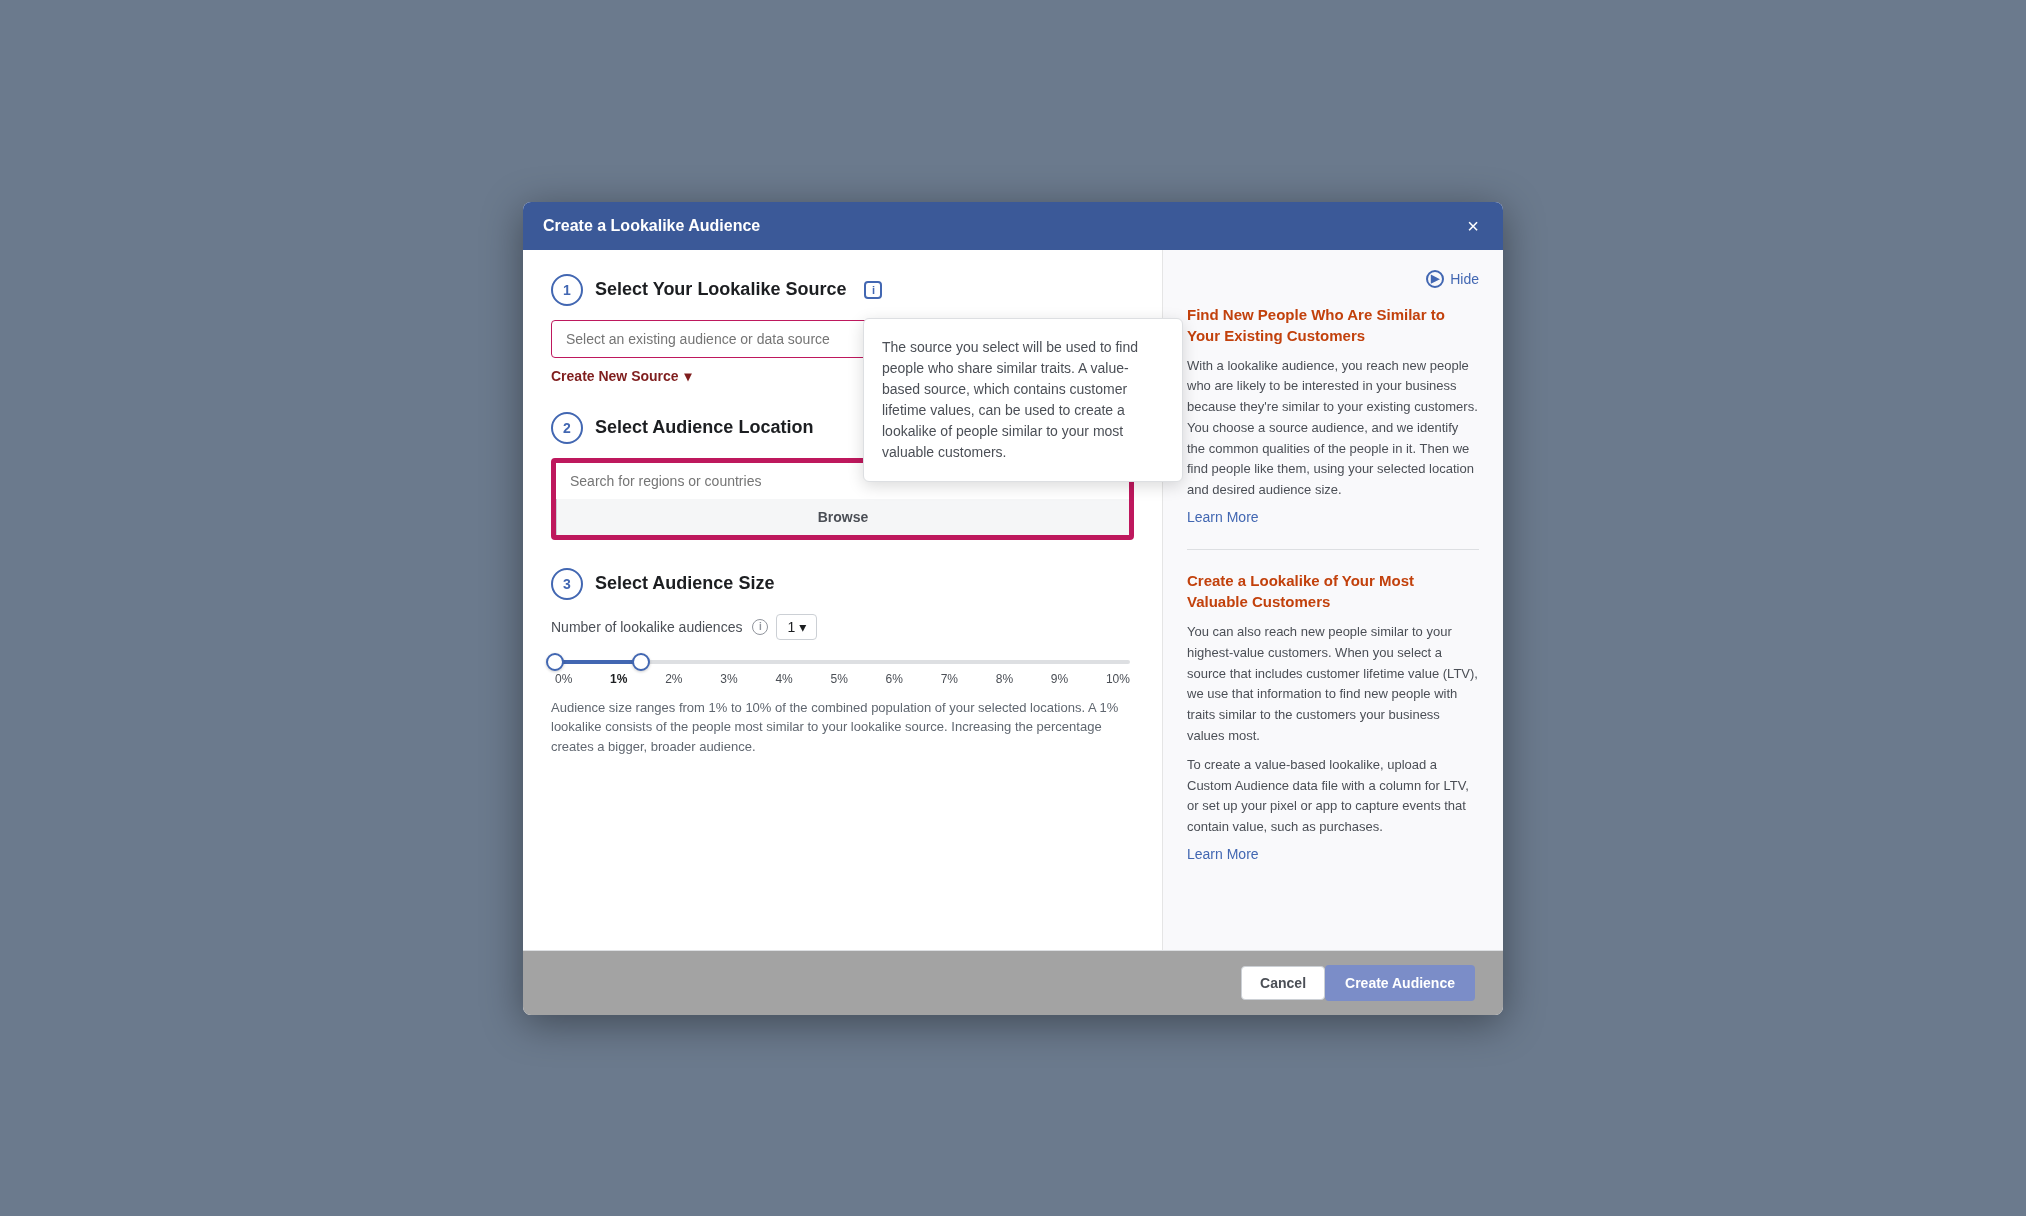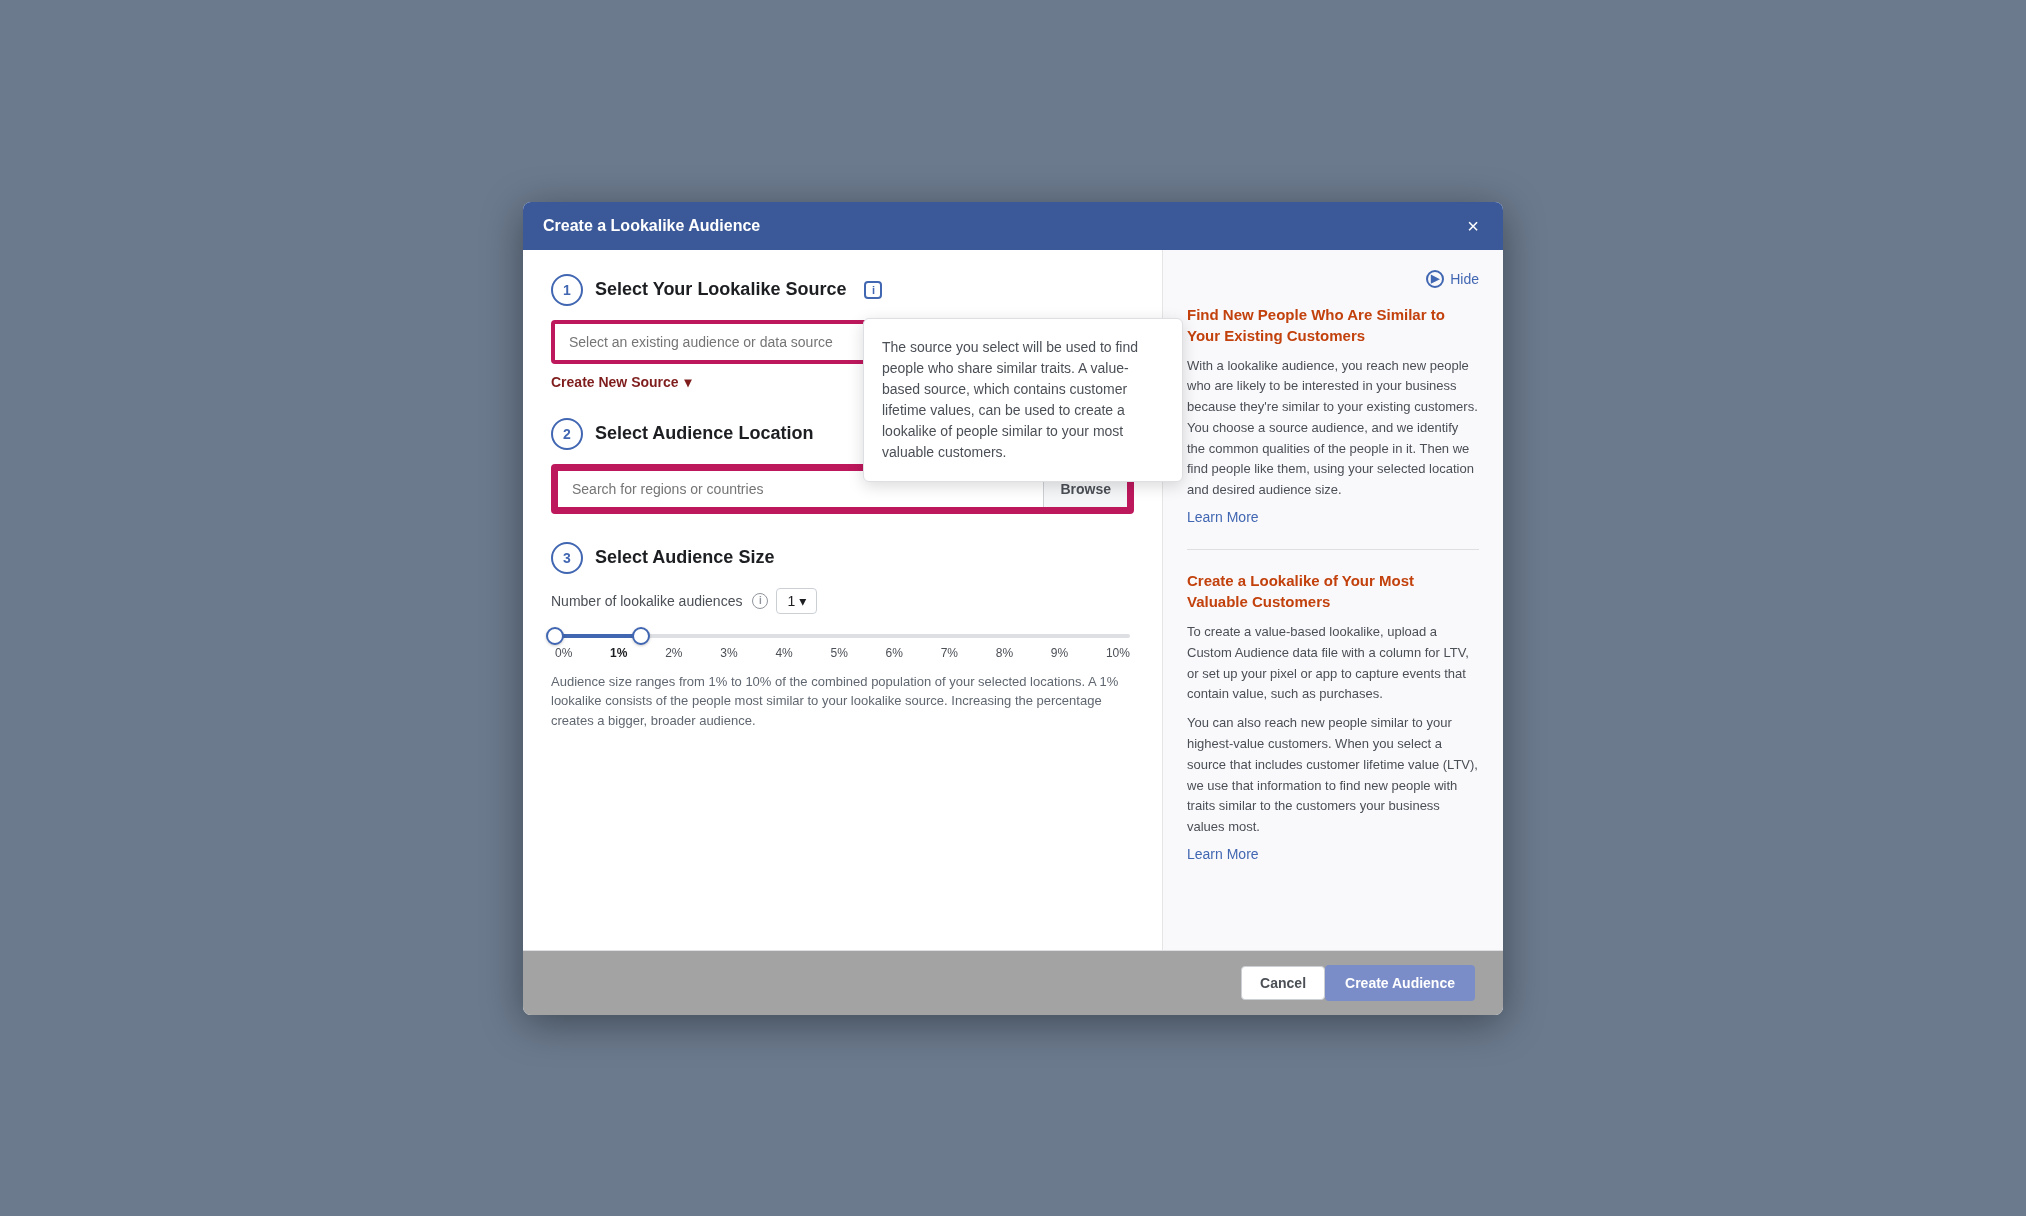--- a/index.html
+++ b/index.html
@@ -120,21 +120,21 @@
       color: #4267b2;
       font-size: 11px;
       font-weight: bold;
       cursor: pointer;
       margin-left: 6px;
       flex-shrink: 0;
     }
     .source-input {
       width: 100%;
       padding: 10px 14px;
-      border: 4px solid #be185d;
+      border: 1px solid #be185d;
       border-radius: 4px;
       font-size: 14px;
       color: #90949c;
       background: #fff;
       margin-bottom: 10px;
       outline: none;
     }
     .create-new-source {
       display: flex;
       align-items: center;
@@ -142,23 +142,24 @@
       font-weight: 700;
       font-size: 14px;
       color: #7f1d1d;
       cursor: pointer;
       background: none;
       border: none;
       padding: 0;
     }
     .location-input-wrap {
       display: flex;
-      border: 7px solid #be185d;
+      border: 5px solid #be185d;
       border-radius: 4px;
       overflow: hidden;
+      flex-direction: column;
     }
     .location-input {
       flex: 1;
       padding: 10px 14px;
       border: none;
       font-size: 14px;
       color: #90949c;
       outline: none;
     }
     .browse-btn {
@@ -446,22 +447,22 @@
       <div class="sidebar-section">
         <div class="sidebar-heading">Find New People Who Are Similar to Your Existing Customers</div>
         <p class="sidebar-text">With a lookalike audience, you reach new people who are likely to be interested in your business because they're similar to your existing customers. You choose a source audience, and we identify the common qualities of the people in it. Then we find people like them, using your selected location and desired audience size.</p>
         <a class="sidebar-link">Learn More</a>
       </div>
 
       <hr class="divider">
 
       <div class="sidebar-section">
         <div class="sidebar-heading">Create a Lookalike of Your Most Valuable Customers</div>
+        <p class="sidebar-text">You can also reach new people similar to your highest-value customers. When you select a source that includes customer lifetime value (LTV), we use that information to find new people with traits similar to the customers your business values most.</p>
         <p class="sidebar-text">To create a value-based lookalike, upload a Custom Audience data file with a column for LTV, or set up your pixel or app to capture events that contain value, such as purchases.</p>
-        <p class="sidebar-text">You can also reach new people similar to your highest-value customers. When you select a source that includes customer lifetime value (LTV), we use that information to find new people with traits similar to the customers your business values most.</p>
         <a class="sidebar-link">Learn More</a>
       </div>
     </div>
 
   </div>
 
   <div class="modal-footer">
     <button class="cancel-btn">Cancel</button>
     <button class="create-btn">Create Audience</button>
   </div>

